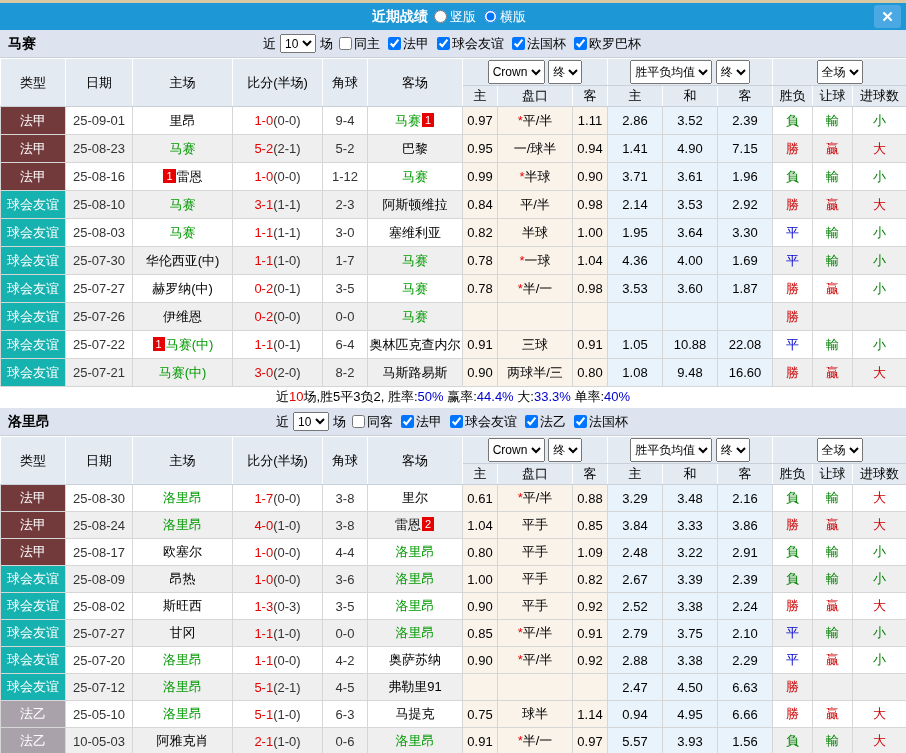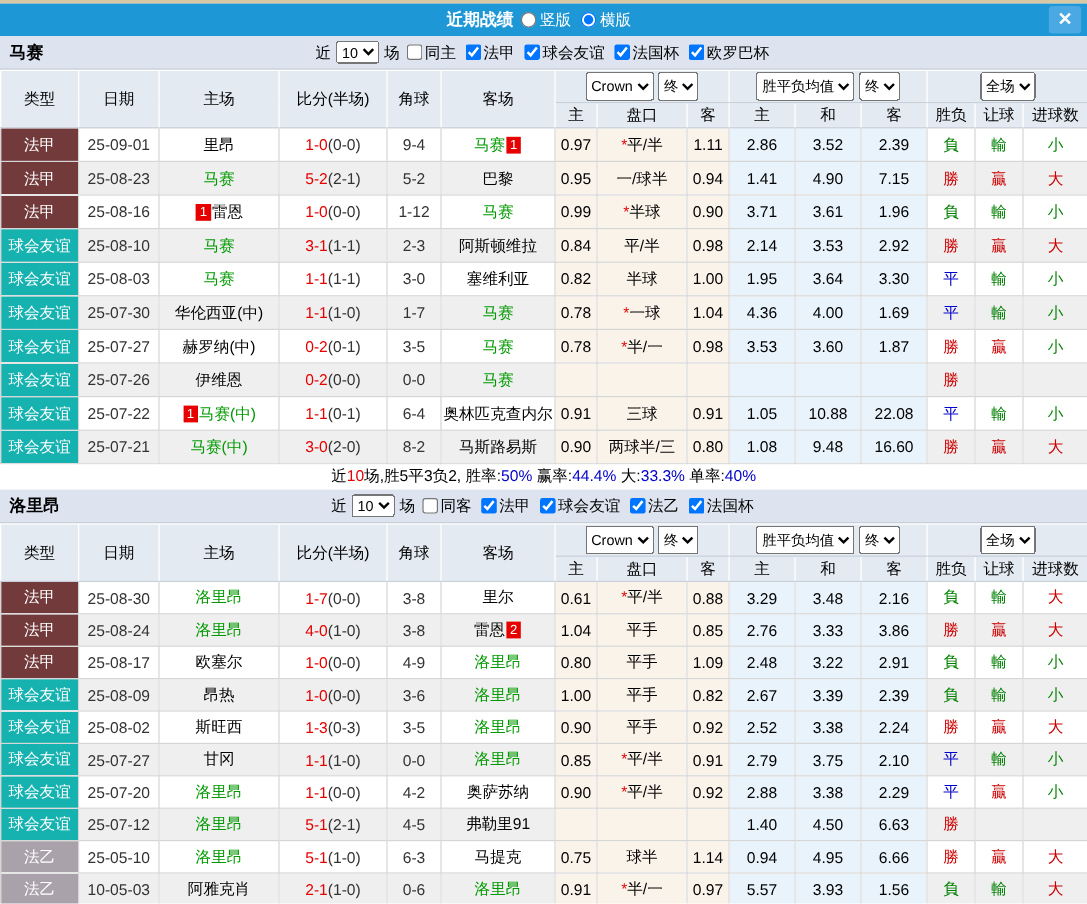--- a/index.html
+++ b/index.html
@@ -432,33 +432,33 @@
       <tr class="stripe">
         <td class="type" style="background: rgb(115, 58, 60);">法甲</td>
         <td><span class="date">25-08-24</span></td>
         <td><span class="tg">洛里昂</span></td>
         <td><span class="score">4-0</span><span class="half">(1-0)</span></td>
         <td><span class="corner">3-8</span></td>
         <td><span>雷恩</span><span class="badge">2</span></td>
         <td class="crown">1.04</td>
         <td class="crown"><span>平手</span></td>
         <td class="crown">0.85</td>
-        <td class="avg">2.76</td>
+        <td class="avg">3.84</td>
         <td class="avg">3.33</td>
         <td class="avg">3.86</td>
         <td><span style="color: rgb(204, 0, 0);">勝</span></td>
         <td><span style="color: rgb(204, 0, 0);">贏</span></td>
         <td><span style="color: rgb(204, 0, 0);">大</span></td>
       </tr>
       <tr>
         <td class="type" style="background: rgb(115, 58, 60);">法甲</td>
         <td><span class="date">25-08-17</span></td>
         <td><span>欧塞尔</span></td>
         <td><span class="score">1-0</span><span class="half">(0-0)</span></td>
-        <td><span class="corner">4-9</span></td>
+        <td><span class="corner">4-4</span></td>
         <td><span class="tg">洛里昂</span></td>
         <td class="crown">0.80</td>
         <td class="crown"><span>平手</span></td>
         <td class="crown">1.09</td>
         <td class="avg">2.48</td>
         <td class="avg">3.22</td>
         <td class="avg">2.91</td>
         <td><span style="color: rgb(0, 128, 0);">負</span></td>
         <td><span style="color: rgb(0, 128, 0);">輸</span></td>
         <td><span style="color: rgb(0, 128, 0);">小</span></td>
@@ -534,21 +534,21 @@
       <tr class="stripe">
         <td class="type" style="background: rgb(21, 178, 176);">球会友谊</td>
         <td><span class="date">25-07-12</span></td>
         <td><span class="tg">洛里昂</span></td>
         <td><span class="score">5-1</span><span class="half">(2-1)</span></td>
         <td><span class="corner">4-5</span></td>
         <td><span>弗勒里91</span></td>
         <td class="crown"></td>
         <td class="crown"></td>
         <td class="crown"></td>
-        <td class="avg">1.40</td>
+        <td class="avg">2.47</td>
         <td class="avg">4.50</td>
         <td class="avg">6.63</td>
         <td><span style="color: rgb(204, 0, 0);">勝</span></td>
         <td></td>
         <td></td>
       </tr>
       <tr>
         <td class="type" style="background: rgb(169, 162, 170);">法乙</td>
         <td><span class="date">25-05-10</span></td>
         <td><span class="tg">洛里昂</span></td>

